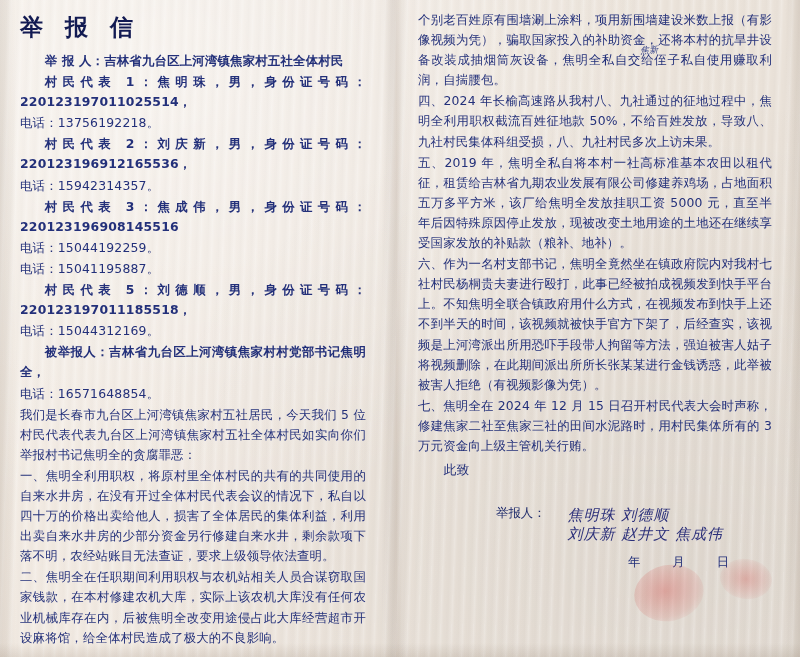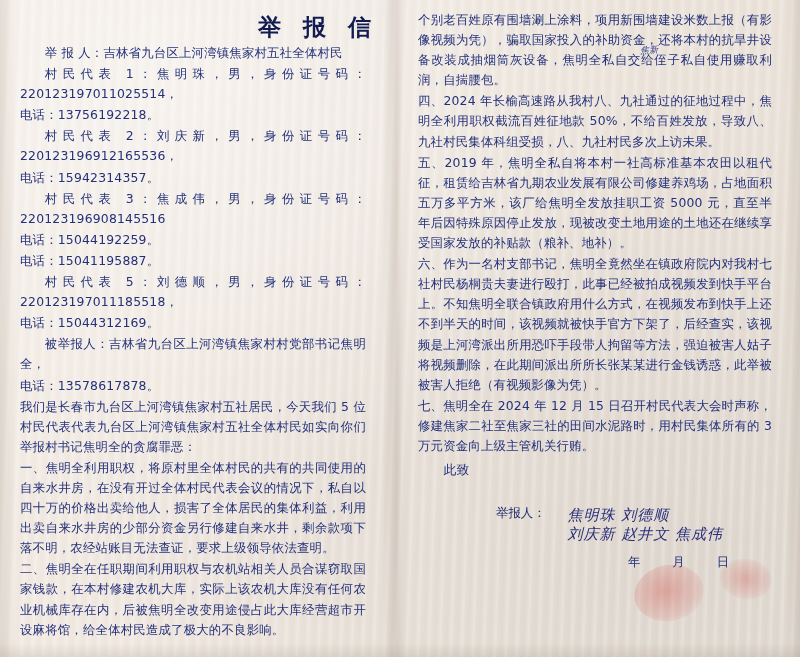--- a/index.html
+++ b/index.html
@@ -51,38 +51,39 @@
     left: 0;
     width: 392px;
     padding: 10px 14px 8px 20px;
   }
   .col-right {
     left: 404px;
     width: 396px;
     padding: 10px 16px 8px 14px;
   }
   .doc-title {
-    text-align: right;
+    text-align: left;
     font-family: "DejaVu Serif", serif;
     font-size: 23px;
     font-weight: bold;
     letter-spacing: 7px;
     color: #121a52;
-    margin: 2px 0 0 0;
+    margin: 2px 0 8px 0;
   }
   .para {
     font-size: 12.4px;
     line-height: 1.62;
     color: #23307a;
     margin: 0 12px 1px 0;
     text-align: justify;
     letter-spacing: 0.2px;
   }
   .indent2 {
     text-indent: 2em;
+    font-weight: bold;
   }
   .closing {
     text-indent: 2em;
     font-size: 12.8px;
     margin-top: 6px;
     color: #23307a;
   }
   .signature-row {
     margin-top: 26px;
     display: flex;
@@ -191,21 +192,21 @@
     <div class="para">电话：13756192218。</div>
     <div class="para indent2">村民代表 2：刘庆新，男，身份证号码：220123196912165536，</div>
     <div class="para">电话：15942314357。</div>
     <div class="para indent2">村民代表 3：焦成伟，男，身份证号码：220123196908145516</div>
     <div class="para">电话：15044192259。</div>
     <div class="para">电话：15041195887。</div>
     <div class="para indent2">村民代表 5：刘德顺，男，身份证号码：220123197011185518，</div>
     <div class="para">电话：15044312169。</div>
 
     <div class="para indent2">被举报人：吉林省九台区上河湾镇焦家村村党部书记焦明全，</div>
-    <div class="para">电话：13578617878。</div>
+    <div class="para">电话：16571648854。</div>
 
     <div class="para">我们是长春市九台区上河湾镇焦家村五社居民，今天我们 5 位村民代表代表九台区上河湾镇焦家村五社全体村民如实向你们举报村书记焦明全的贪腐罪恶：</div>
 
     <div class="para">一、焦明全利用职权，将原村里全体村民的共有的共同使用的自来水井房，在没有开过全体村民代表会议的情况下，私自以四十万的价格出卖给他人，损害了全体居民的集体利益，利用出卖自来水井房的少部分资金另行修建自来水井，剩余款项下落不明，农经站账目无法查证，要求上级领导依法查明。</div>
     <div class="para">二、焦明全在任职期间利用职权与农机站相关人员合谋窃取国家钱款，在本村修建农机大库，实际上该农机大库没有任何农业机械库存在内，后被焦明全改变用途侵占此大库经营超市开设麻将馆，给全体村民造成了极大的不良影响。</div>
 
   </div>
 
   <div class="col col-right">
     <div class="small-note note-right-top">焦新</div>

